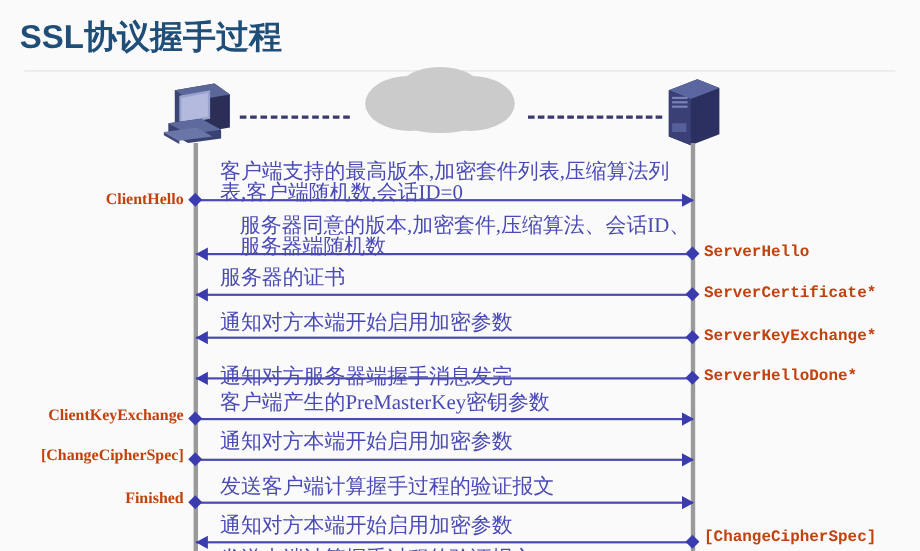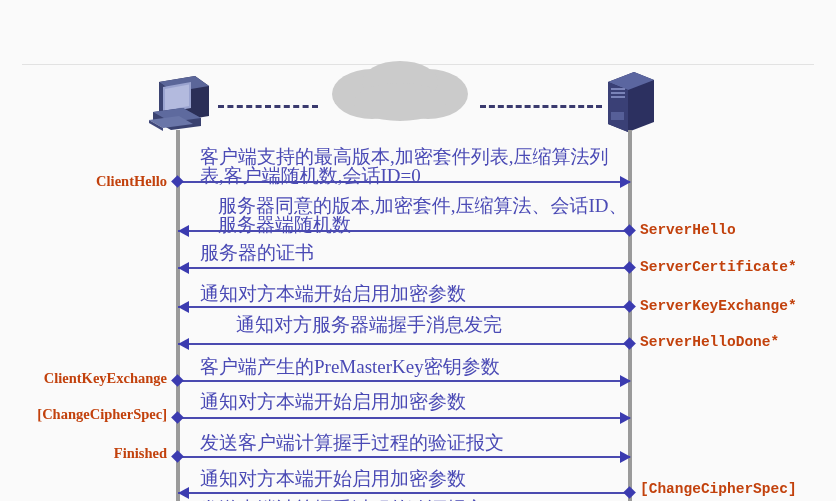--- a/index.html
+++ b/index.html
@@ -105,20 +105,21 @@
     font-family: "Liberation Serif","DejaVu Serif",serif;
     white-space:nowrap;
   }
   .side-label.left  { right:669px; text-align:right; }
   .side-label.right { left:640px; text-align:left;font-family:Liberation Mono, monospace; }
 </style>
 </head>
 <body>
 
 <div id="header">
+  <div id="page-title">SSL协议握手过程</div>
   <div id="title-rule"></div>
 </div>
 
 <div id="diagram">
 
   <div id="cloud">
     <svg width="160" height="62" viewBox="0 0 160 62">
       <g fill="#cbcbcb">
         <ellipse cx="52" cy="34" rx="40" ry="25"></ellipse>
         <ellipse cx="108" cy="34" rx="40" ry="25"></ellipse>
@@ -182,21 +183,21 @@
         <div class="arrow-dot at-right"></div>
       </div>
       <div class="side-label right" style="top: 259px;">ServerCertificate*</div>
       <div class="msg-text" style="top: 284px;">通知对方本端开始启用加密参数</div>
       <div class="msg-row" style="top: 306px;">
         <div class="arrow-line"></div>
         <div class="arrow-head left"></div>
         <div class="arrow-dot at-right"></div>
       </div>
       <div class="side-label right" style="top: 298px;">ServerKeyExchange*</div>
-      <div class="msg-text" style="top: 315px; margin-left: 36px;">通知对方服务器端握手消息发完</div>
+      <div class="msg-text" style="top: 333px;">通知对方服务器端握手消息发完</div>
       <div class="msg-row" style="top: 343px;">
         <div class="arrow-line"></div>
         <div class="arrow-head left"></div>
         <div class="arrow-dot at-right"></div>
       </div>
       <div class="side-label right" style="top: 334px;">ServerHelloDone*</div>
       <div class="msg-text" style="top: 357px;">客户端产生的PreMasterKey密钥参数</div>
       <div class="msg-row" style="top: 380px;">
         <div class="arrow-line"></div>
         <div class="arrow-head right"></div>

